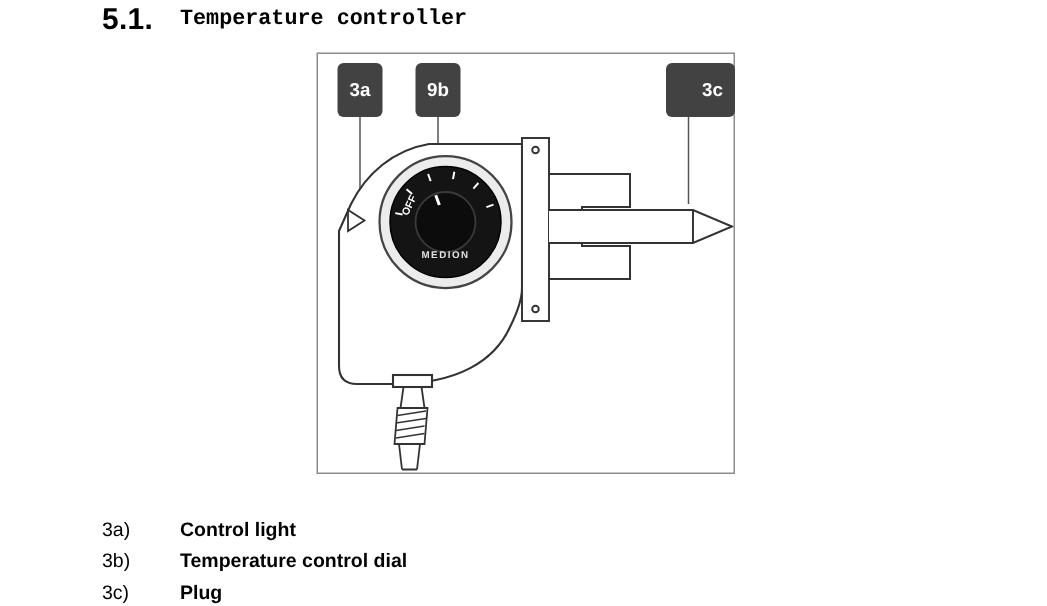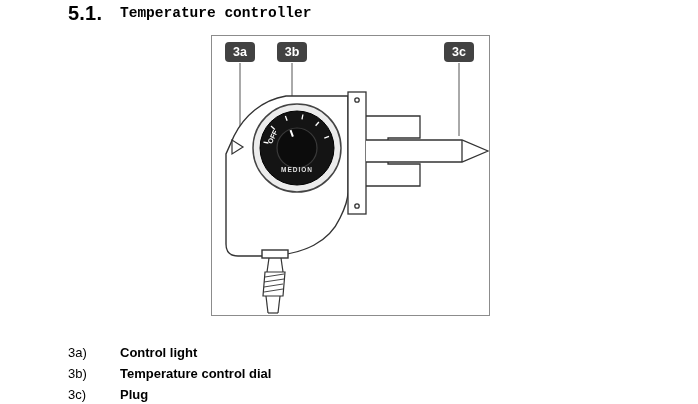--- a/index.html
+++ b/index.html
@@ -21,21 +21,21 @@
   }
   .figure{
     position:absolute;left:211px;top:35px;
     width:277px;height:279px;
     border:1px solid #8c8c8c;
     background:#ffffff;
   }
   .figure svg{position:absolute;left:0;top:0;}
   .badge{
     position:absolute;
-    width:30px;height:20px;
+    width:30px;height:36px;
     background:#424242;color:#ffffff;
     border-radius:4px;
     font-size:12.5px;font-weight:bold;
     display:flex;align-items:center;justify-content:center;
     line-height:1;
   }
   .legend{position:absolute;left:68px;top:342px;}
   .legend-row{display:flex;height:21px;align-items:center;}
   .legend-key{width:52px;font-size:13px;}
   .legend-label{font-size:13px;font-weight:bold;}
@@ -104,22 +104,22 @@
           <line x1="52" y1="251" x2="71" y2="248"></line>
           <line x1="52" y1="256" x2="71" y2="253"></line>
         </g>
         <line x1="54" y1="260" x2="56" y2="277"></line>
         <line x1="68" y1="260" x2="66" y2="277"></line>
         <line x1="56" y1="277" x2="66" y2="277"></line>
       </g>
     </svg>
 
     <div class="badge" style="left:13px;top:6px;">3a</div>
-    <div class="badge" style="left:65px;top:6px;">3b</div>
-    <div class="badge" style="left:232px;top:6px;">3c</div>
+    <div class="badge" style="left:65px;top:6px;">9b</div>
+    <div class="badge" style="left:232px;top:6px;padding-left:16px;">3c</div>
   </div>
 
   <div class="legend">
     <div class="legend-row">
       <span class="legend-key">3a)</span>
       <span class="legend-label">Control light</span>
     </div>
     <div class="legend-row">
       <span class="legend-key">3b)</span>
       <span class="legend-label">Temperature control dial</span>

